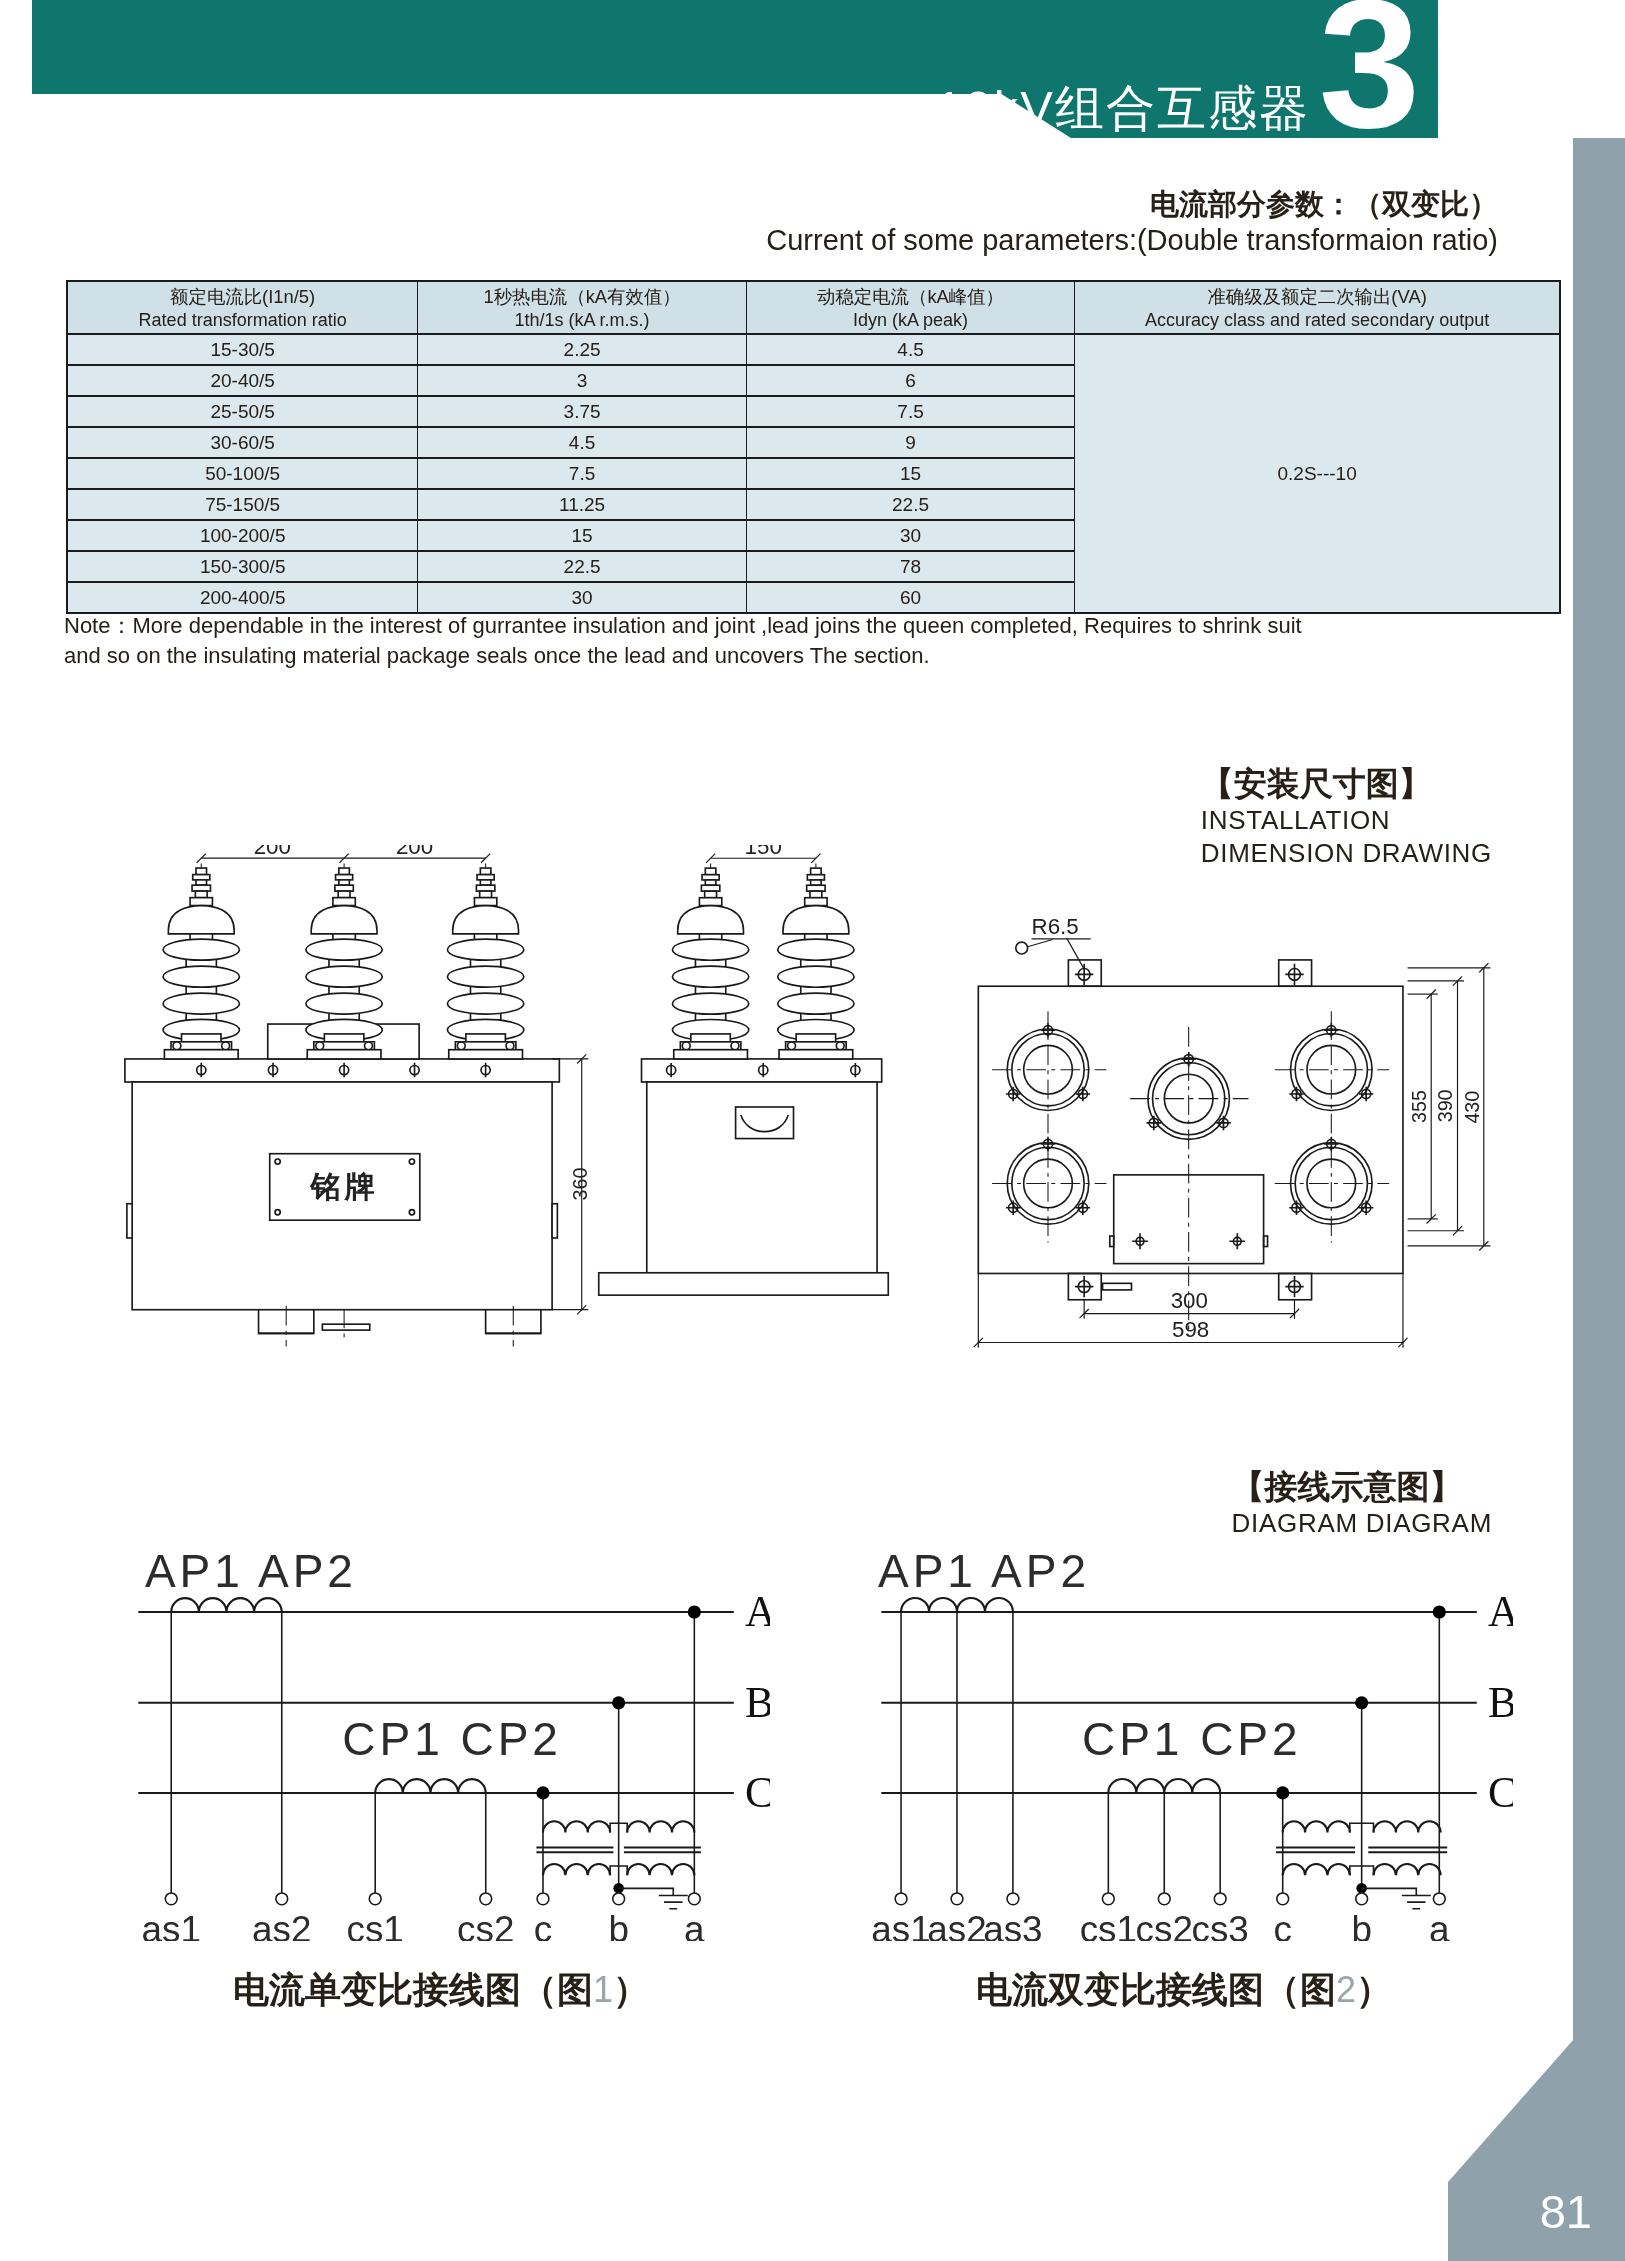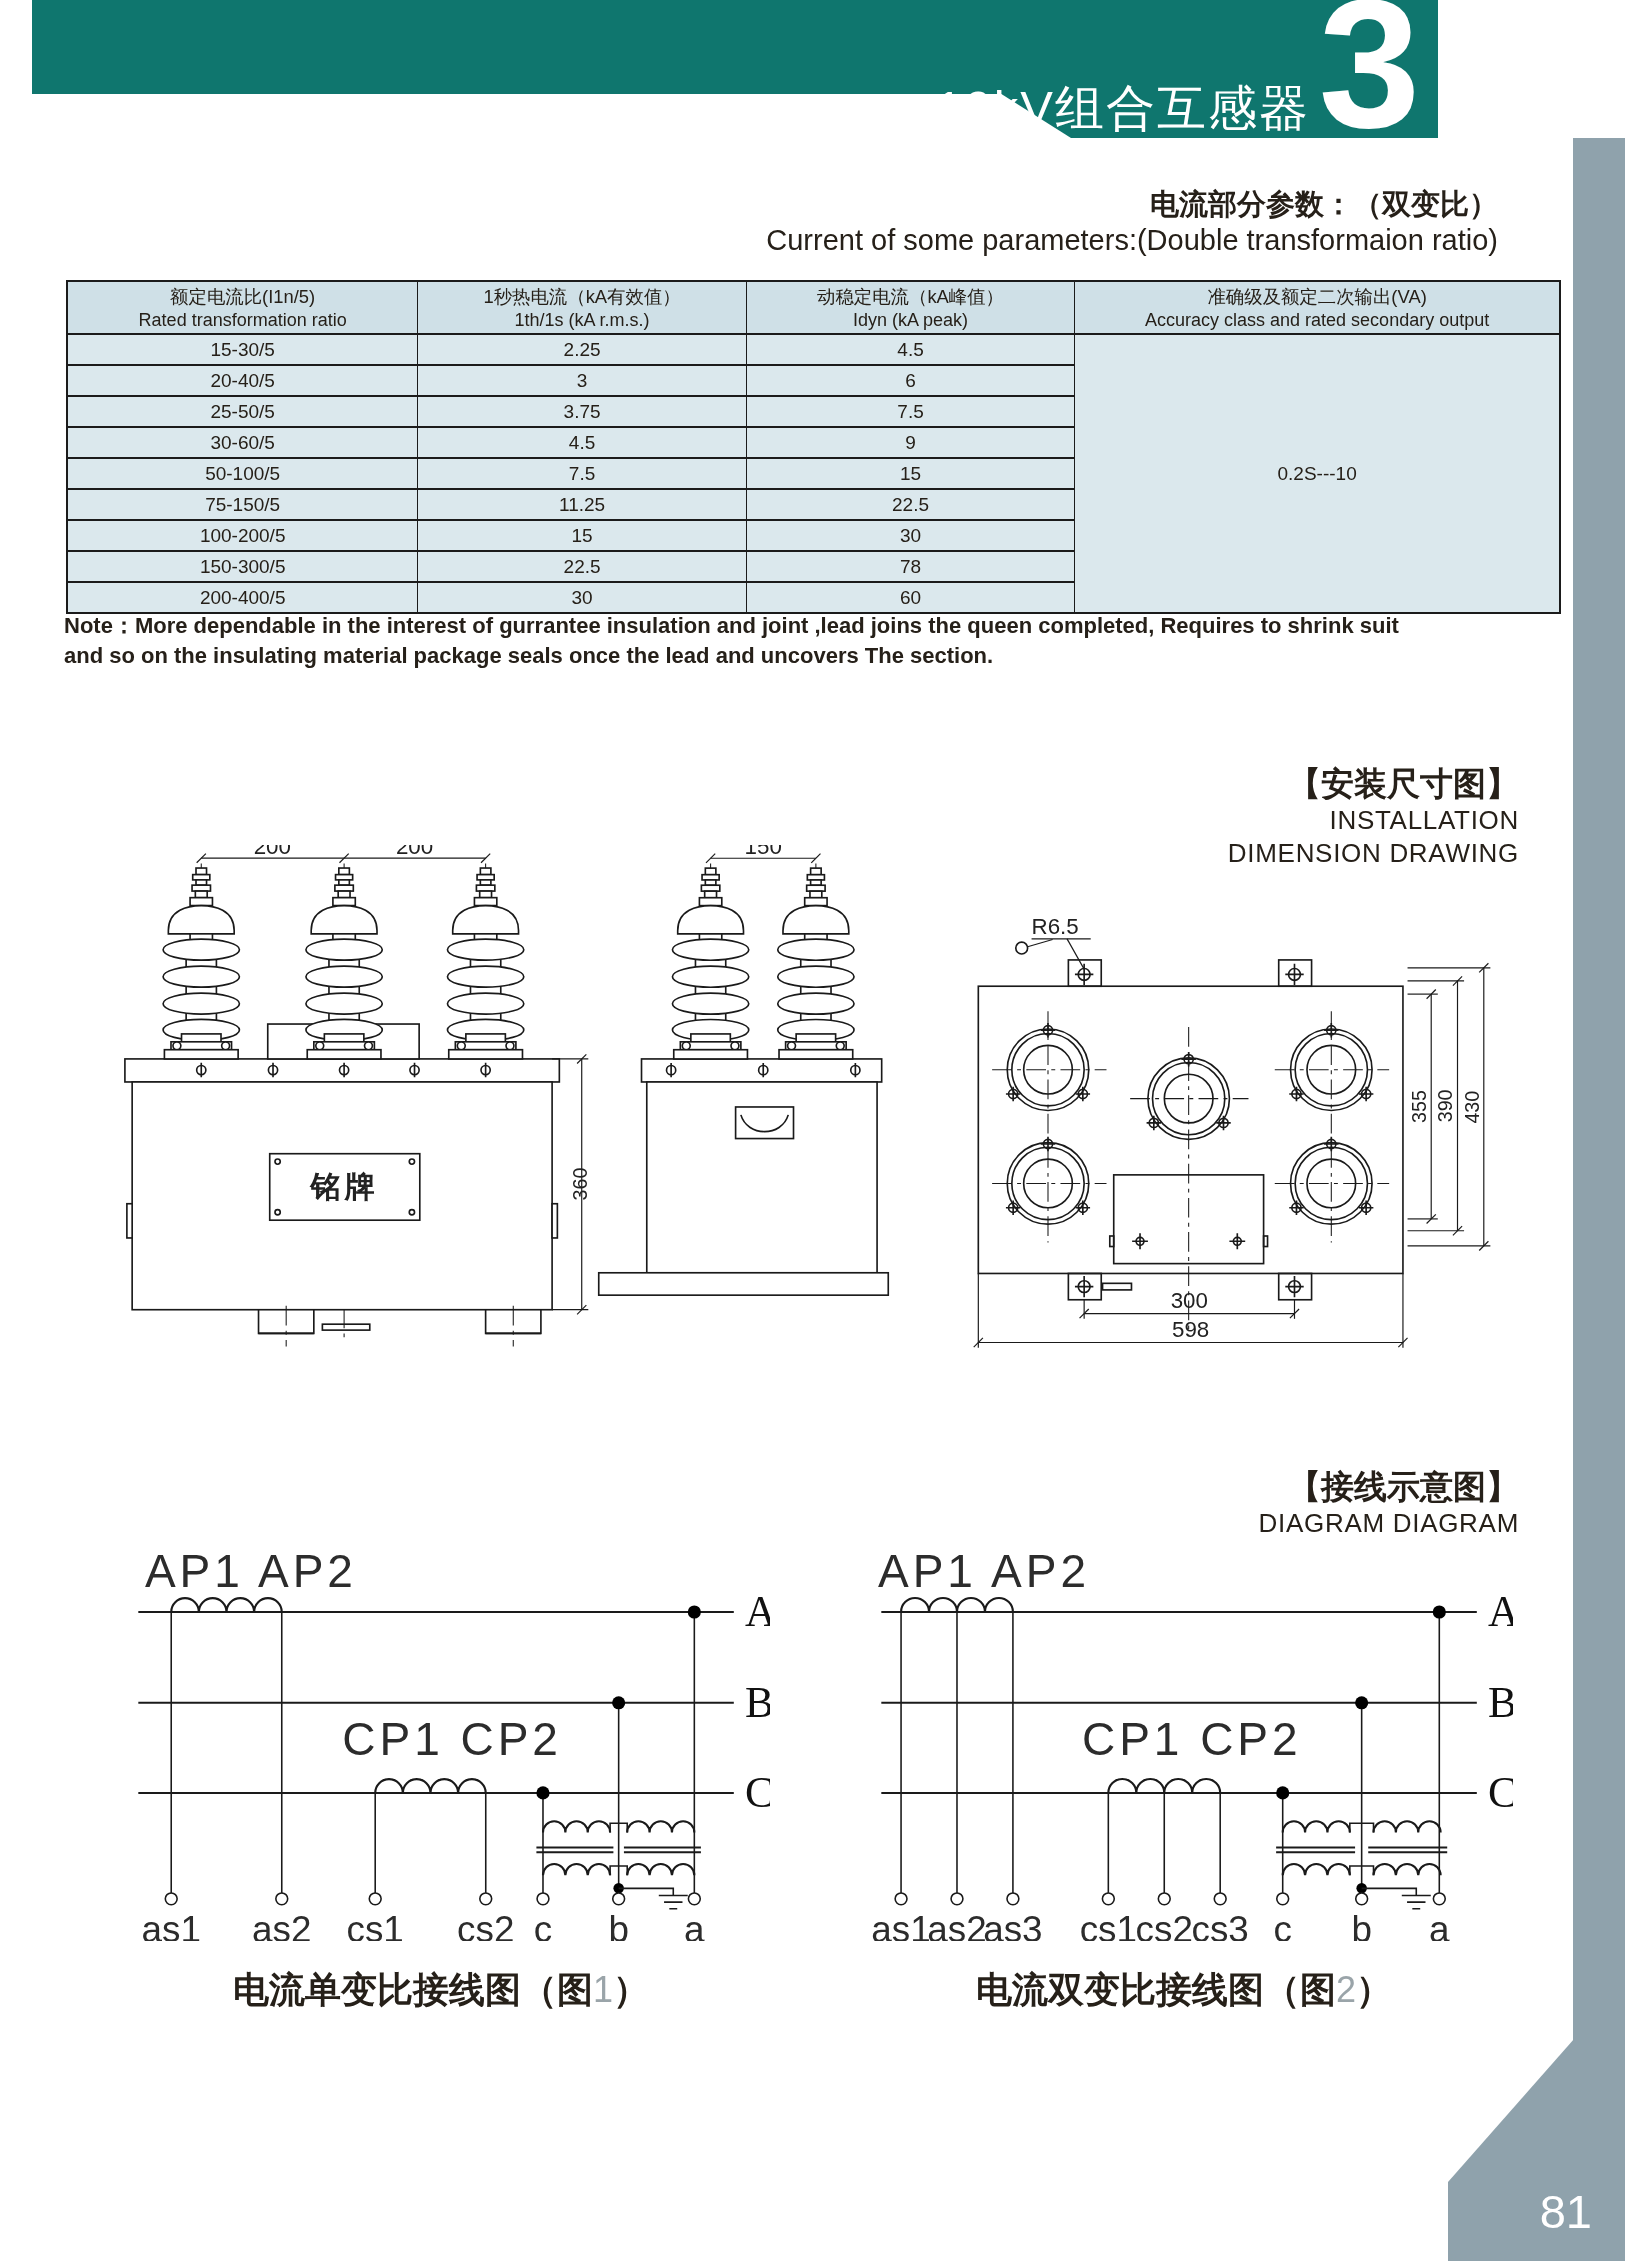--- a/index.html
+++ b/index.html
@@ -17,36 +17,36 @@
     font-size:183px;line-height:164px;font-weight:700;color:#ffffff;}
   
   .side-strip{position:absolute;top:138px;right:0;width:53px;height:2123px;background:#8fa2ac;}
   .corner{position:absolute;right:0;bottom:0;width:178px;height:222px;background:#8fa2ac;
     clip-path:polygon(70.8% 0, 100% 0, 100% 100%, 0 100%, 0 64.4%);}
   .page-num{position:absolute;right:34px;bottom:22px;font-size:47px;color:#ffffff;}
   
   .params-title{position:absolute;right:128px;top:186px;text-align:right;white-space:nowrap;}
   .params-title .zh{font-size:29px;font-weight:700;line-height:37px;}
   .params-title .en{font-size:29px;font-weight:400;line-height:34px;letter-spacing:0px;}
-  .sec-head{position:absolute;right:107px;text-align:right;white-space:nowrap;}
+  .sec-head{position:absolute;right:134px;white-space:nowrap;}
   .sec-head .zh{font-size:33px;font-weight:700;line-height:41px;}
   .sec-head .en{font-size:26px;font-weight:400;line-height:33px;letter-spacing:0.7px;}
   
   table.params{position:absolute;left:66px;top:280px;width:1495px;border-collapse:collapse;
     table-layout:fixed;background:#dbe8ed;border:2.6px solid #1b1b1b;}
   table.params th, table.params td{border:1.3px solid #1b1b1b;text-align:center;vertical-align:middle;padding:0;}
   table.params th{height:51px;background:#cfe0e7;font-weight:400;border-bottom:2.6px solid #1b1b1b;}
   table.params th .h-zh{font-size:18.4px;line-height:25px;}
   table.params th .h-en{font-size:18px;line-height:22.4px;}
   table.params td{height:29px;font-size:19px;background:#dbe8ed;
     border-top-width:2px;border-bottom-width:2px;}
   
   .notes{position:absolute;left:64px;top:611px;width:1500px;}
   .notes .zh{font-size:22.4px;font-weight:600;line-height:33px;}
-  .notes .en{font-size:22px;font-weight:700;line-height:30px;}
+  .notes .en{font-size:22px;font-weight:400;line-height:30px;}
   
   svg{position:absolute;}
   .draw text{font-family:"Liberation Sans",sans-serif;fill:#222222;}
   .cad{stroke:#1a1a1a;fill:none;stroke-width:2.5;}
   .cadf{stroke:#1a1a1a;fill:#ffffff;stroke-width:2.5;}
   .dd{stroke:#1a1a1a;fill:none;stroke-width:1.6;stroke-dasharray:30 8 6 8;}
   .dim{stroke:#1a1a1a;fill:none;stroke-width:1.8;}
   .dimtext{font-size:34px;}
   .dimtext-sm{font-size:30px;}
   

